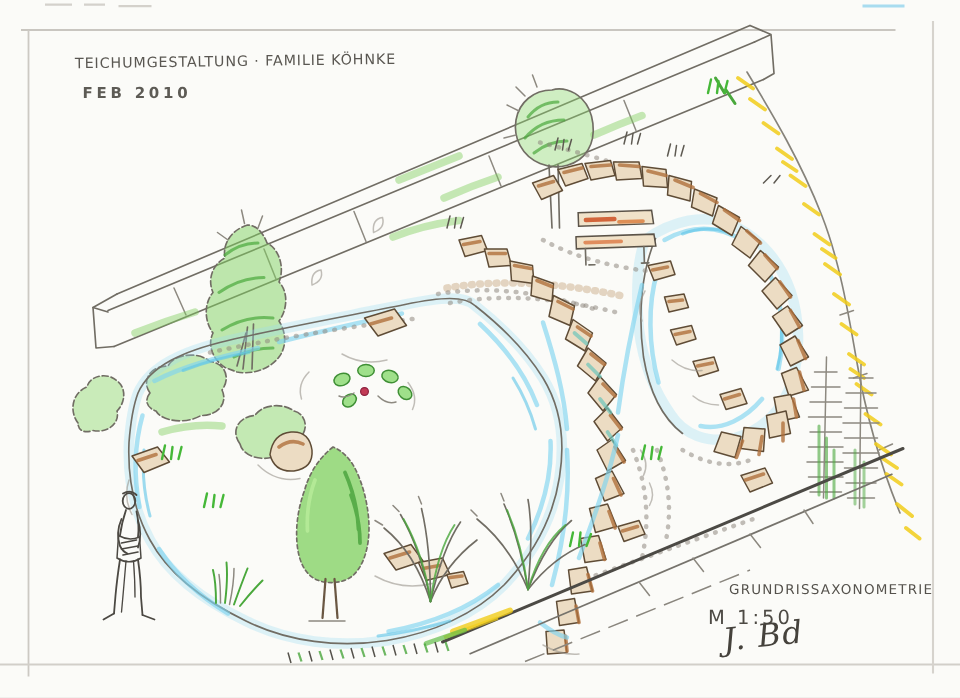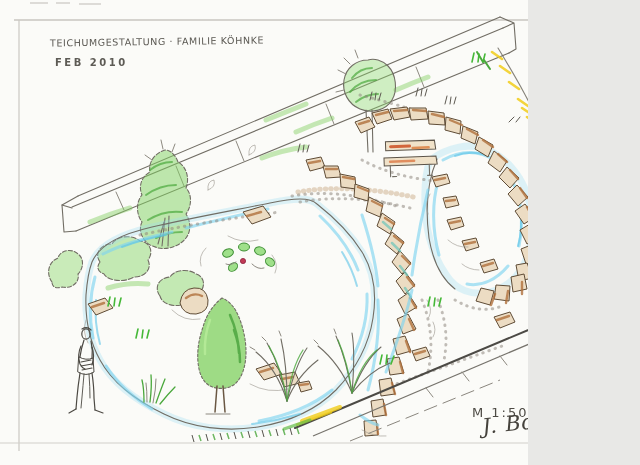--- a/index.html
+++ b/index.html
@@ -1,16 +1,16 @@
 <!DOCTYPE html>
 <html><head>
 <meta charset="utf-8">
 <style>
   html,body{margin:0;padding:0;background:#e8e8e6;}
-  .page{position:relative;width:528px;height:465px;background:#fbfbf8;overflow:hidden;font-family:"DejaVu Sans",sans-serif;}
+  .page{position:relative;width:640px;height:465px;background:#fbfbf8;overflow:hidden;font-family:"DejaVu Sans",sans-serif;}
   .page svg{position:absolute;left:0;top:0;}
   .hand{position:absolute;font-family:"DejaVu Sans",sans-serif;color:#4d4a44;white-space:nowrap;}
   .t-title{left:50px;top:36px;font-size:9.5px;letter-spacing:.6px;transform:rotate(-.8deg);opacity:.92;}
   .t-date{left:55px;top:57px;font-size:10px;letter-spacing:2.5px;opacity:.9;font-weight:bold;}
   .t-caption{left:486px;top:389px;font-size:9px;letter-spacing:.8px;opacity:.95;}
   .t-scale{left:472px;top:405px;font-size:13px;letter-spacing:2px;}
   .t-sign{left:482px;top:412px;font-size:21px;font-family:"DejaVu Serif",serif;font-style:italic;transform:rotate(-6deg);color:#45423c;letter-spacing:1px;}
   
   .pcl{stroke:#716d64;stroke-width:1.1;fill:none;stroke-linecap:round;stroke-linejoin:round}
   .pcl2{stroke:#8d8980;stroke-width:1;fill:none;stroke-linecap:round}
@@ -317,15 +317,16 @@
     <path d="M84,374 Q83,386 82,397 L81,408" stroke-width=".9"></path>
     <path d="M92,373 Q94,387 94,398 L95,410"></path>
     <path d="M89,374 Q90,387 90,398" stroke-width=".9"></path>
     <path d="M76,409 l-7,4 M95,410 l8,3"></path>
   </g>
 
 </svg>
 
 <div class="hand t-title">TEICHUMGESTALTUNG · FAMILIE KÖHNKE</div>
 <div class="hand t-date">FEB 2010</div>
+<div class="hand t-caption">GRUNDRISSAXONOMETRIE</div>
 <div class="hand t-scale">M 1:50</div>
 <div class="hand t-sign">J. Bd</div>
 </div>
 
 </body></html>

